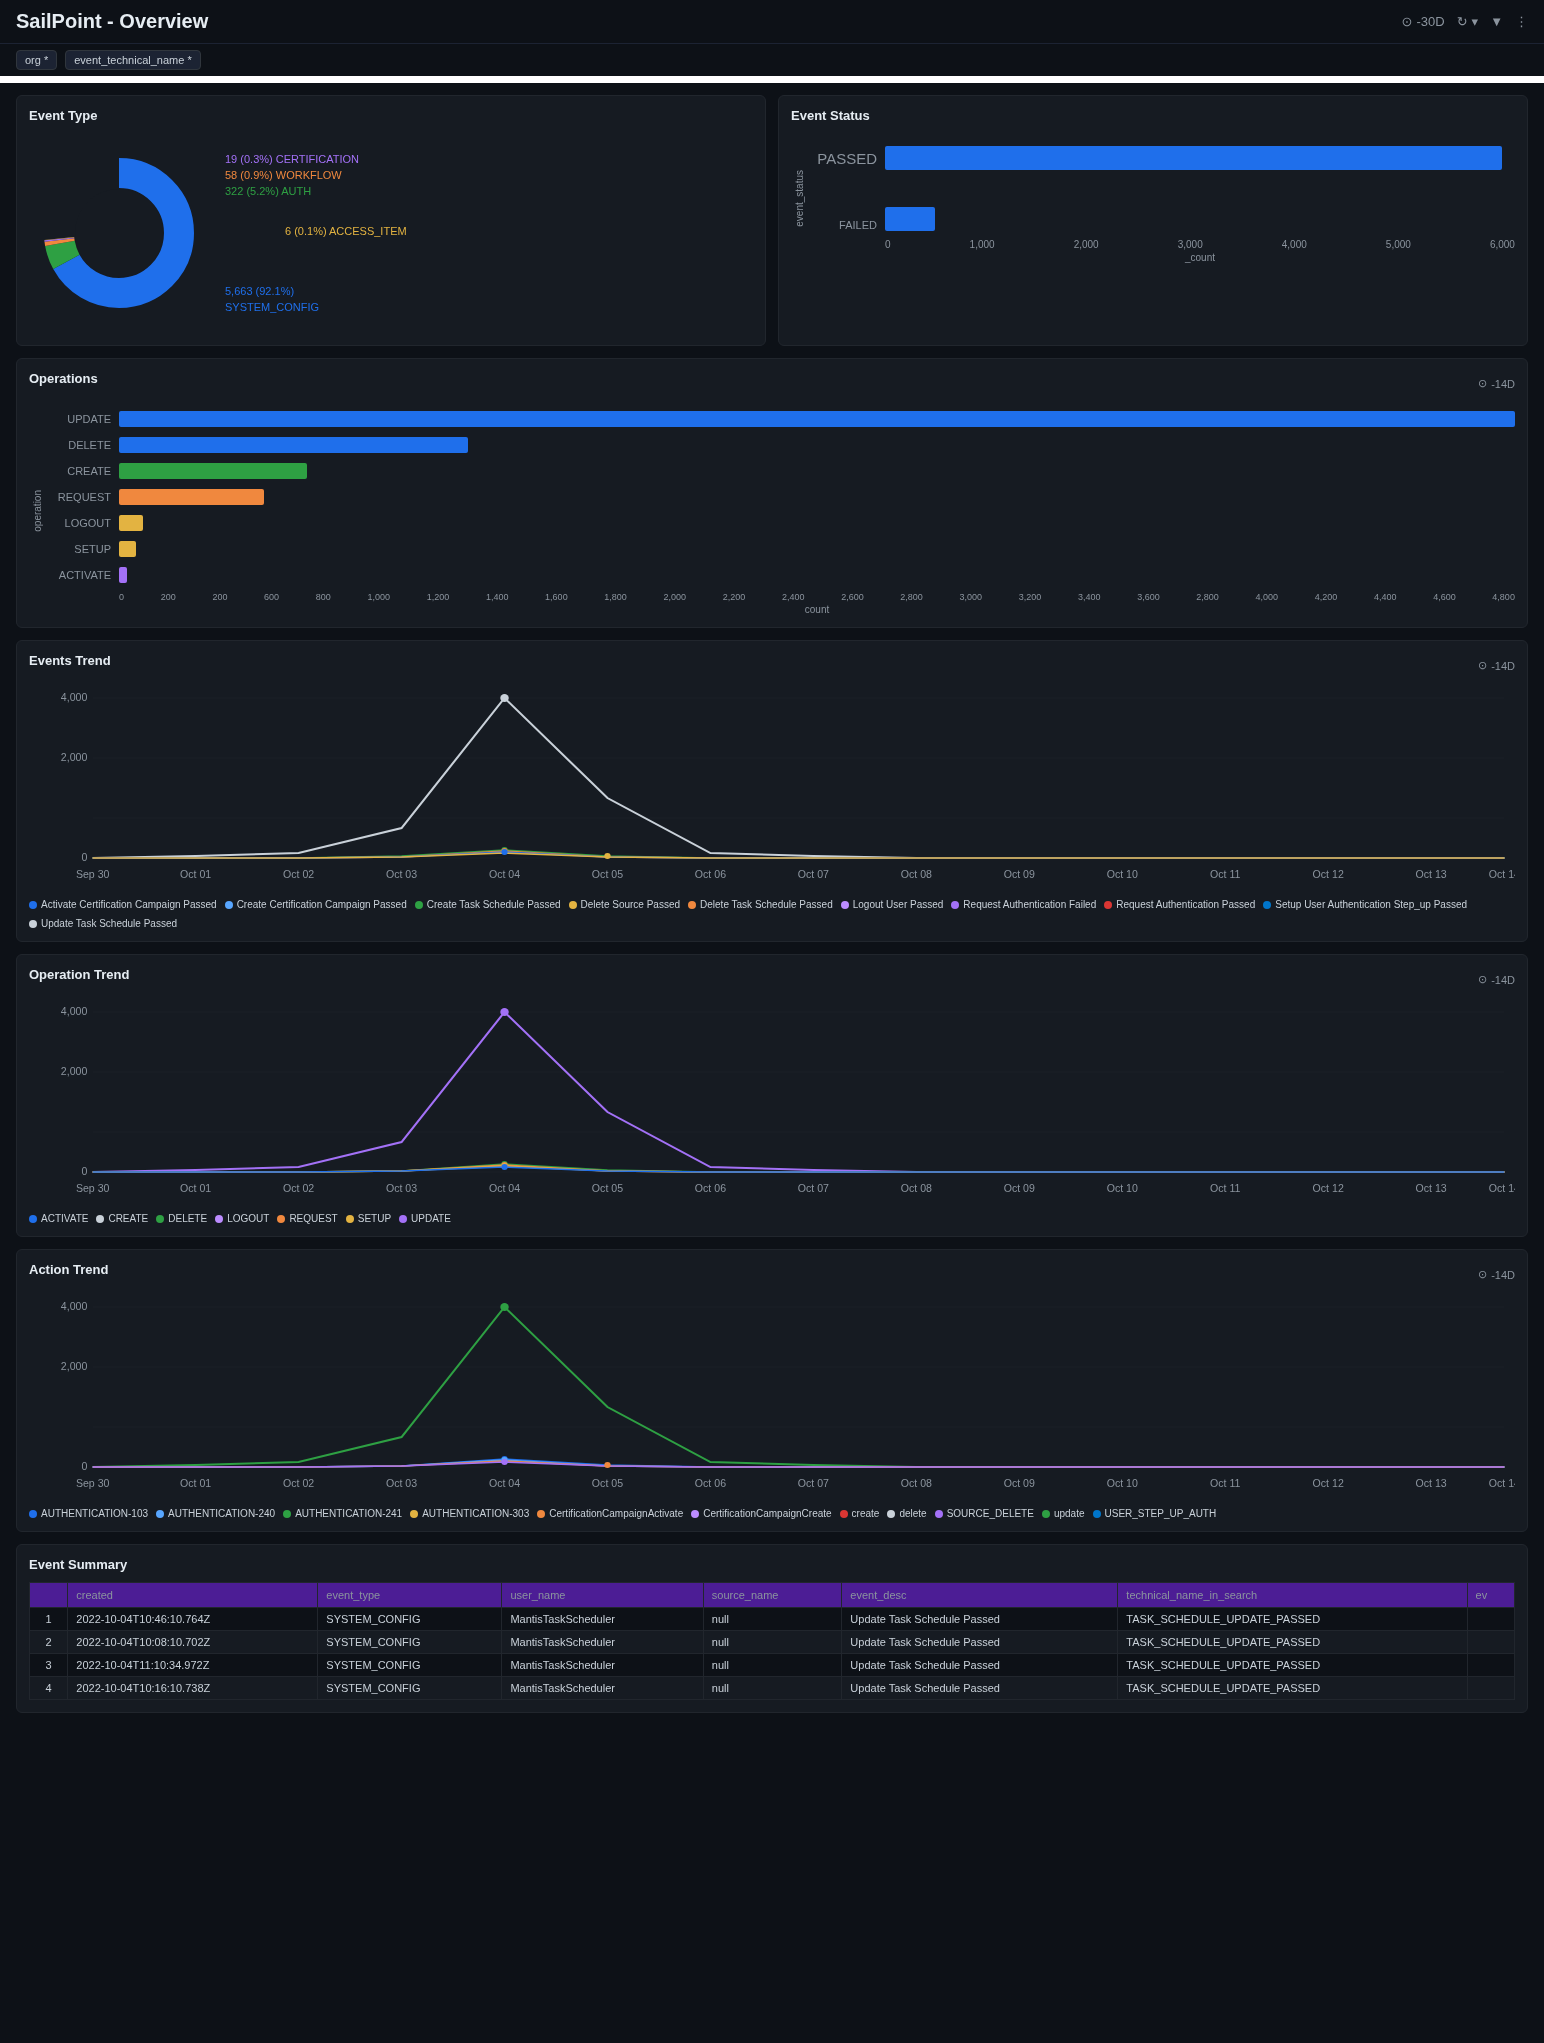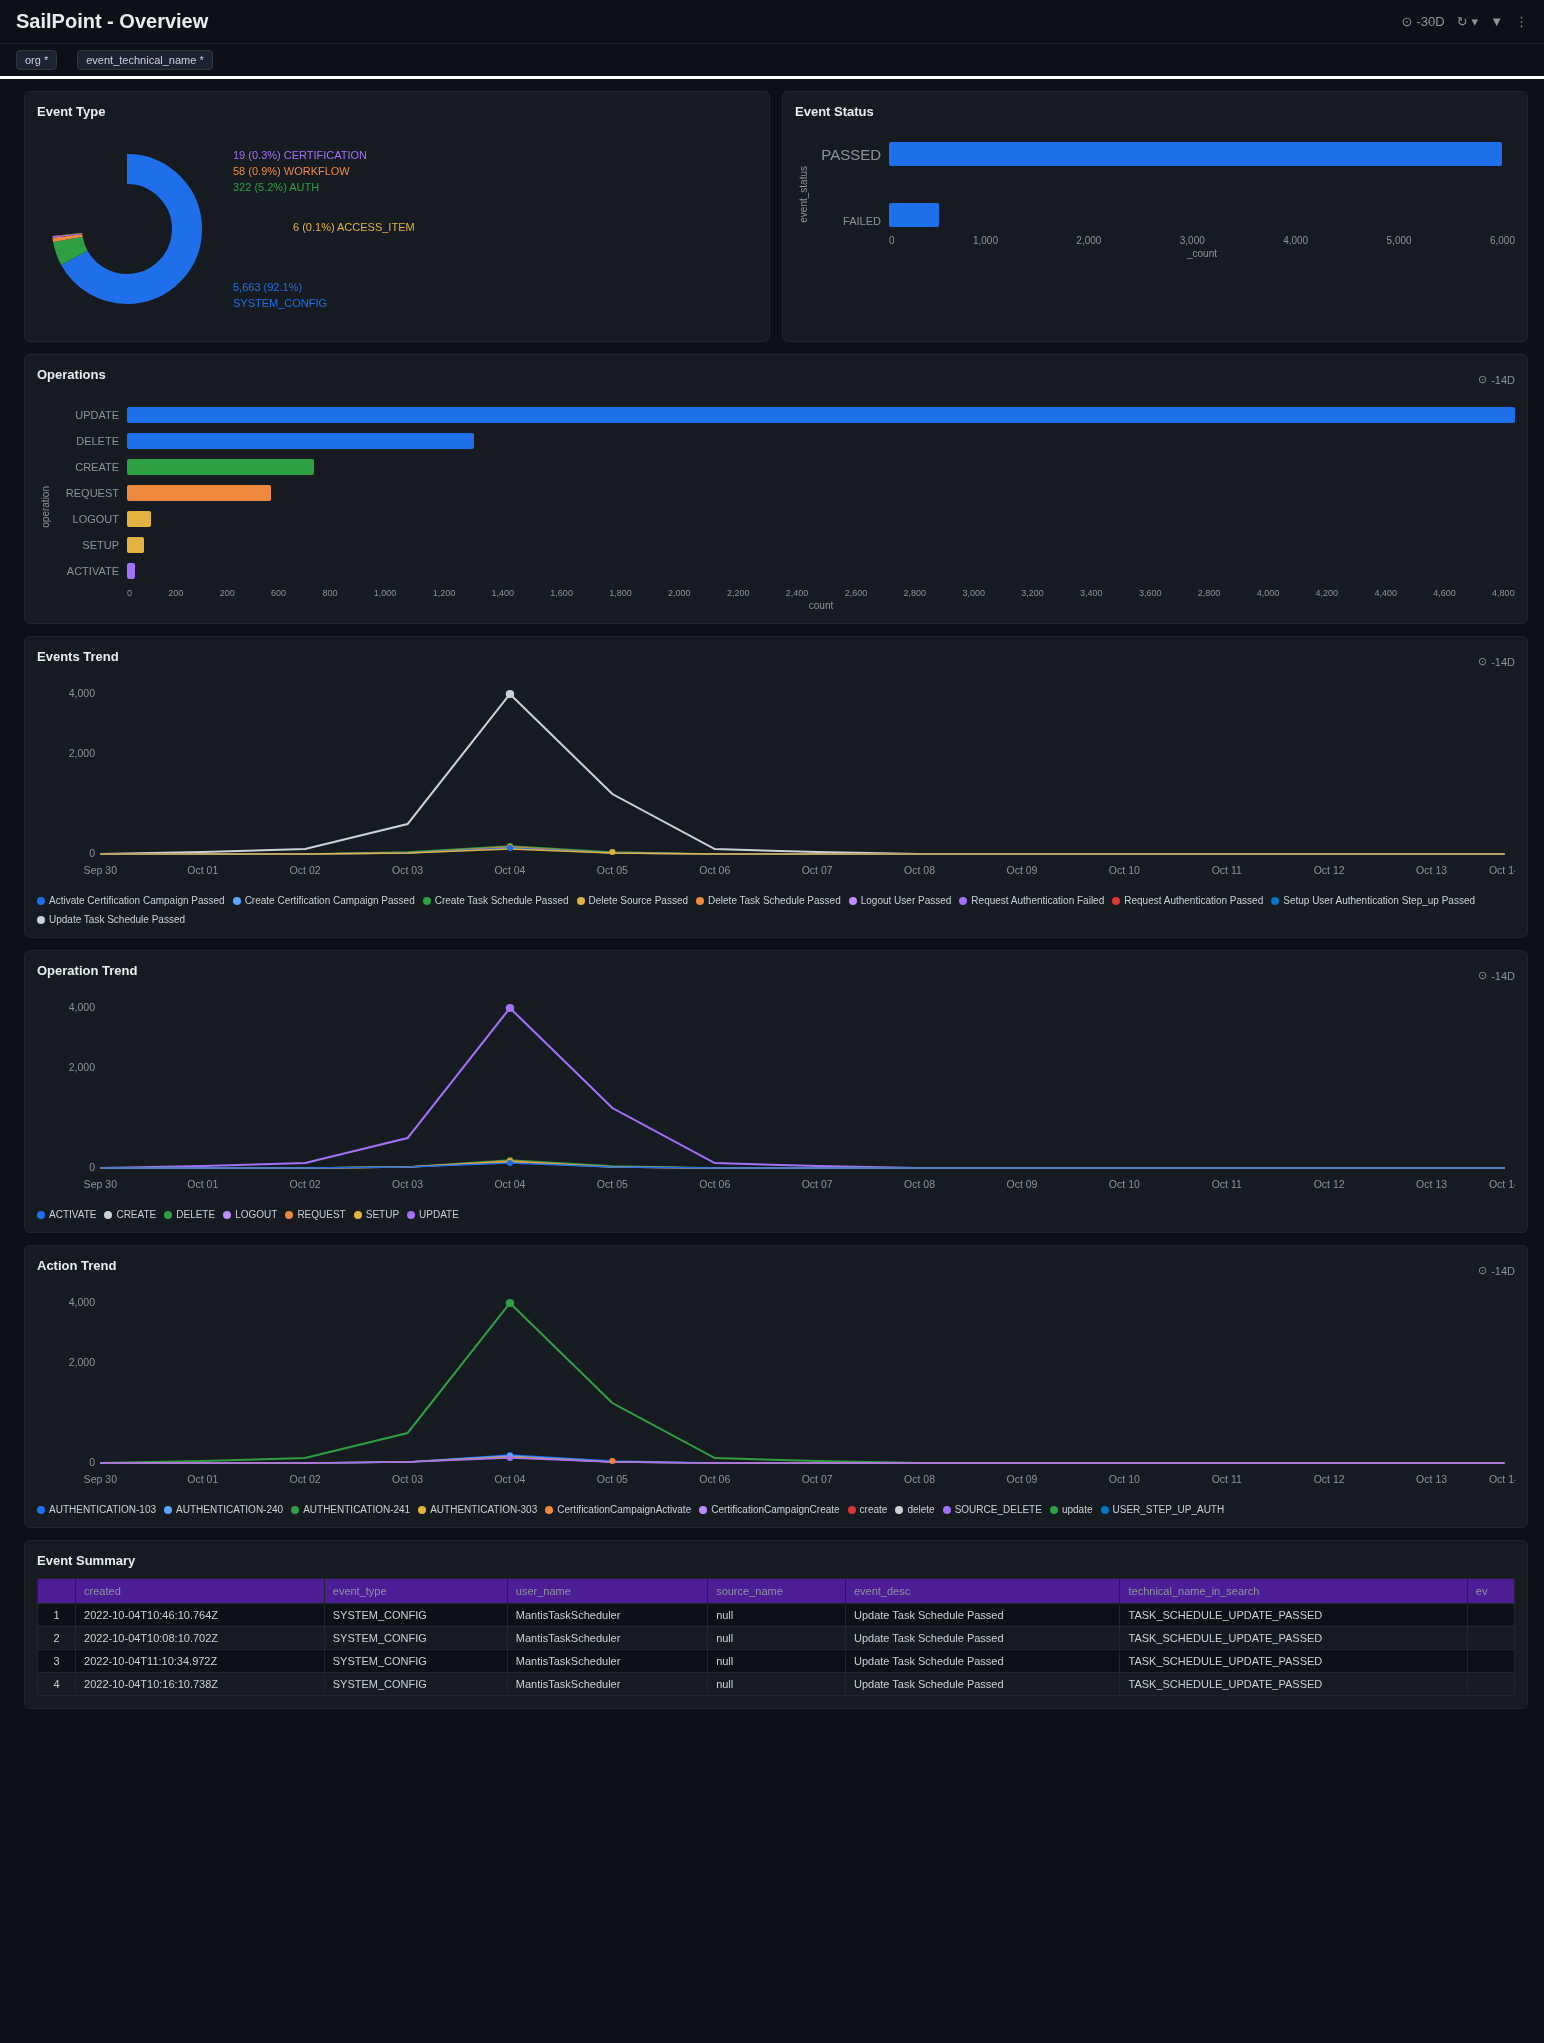--- a/index.html
+++ b/index.html
@@ -32,40 +32,39 @@
       color: #8b949e;
       font-size: 13px;
       display: flex;
       align-items: center;
       gap: 4px;
       cursor: pointer;
     }
     .filter-bar {
       display: flex;
       align-items: flex-end;
-      gap: 20px;
+      gap: 8px;
       padding: 6px 16px;
       background: #0d1117;
-      border-bottom: 3px solid #ffffff;
+      border-bottom: 7px solid #ffffff;
     }
     .filter-pill {
       background: #1c2333;
       border: 1px solid #30363d;
       border-radius: 4px;
       padding: 3px 8px;
       font-size: 11px;
       color: #c9d1d9;
       cursor: pointer;
     }
     .main-content {
       padding: 12px 16px;
       display: flex;
       flex-direction: column;
       gap: 12px;
-      margin-left: 8px;
     }
     .panel {
       background: #161b22;
       border: 1px solid #21262d;
       border-radius: 6px;
       padding: 12px;
     }
     .panel-title {
       font-size: 13px;
       font-weight: 600;

